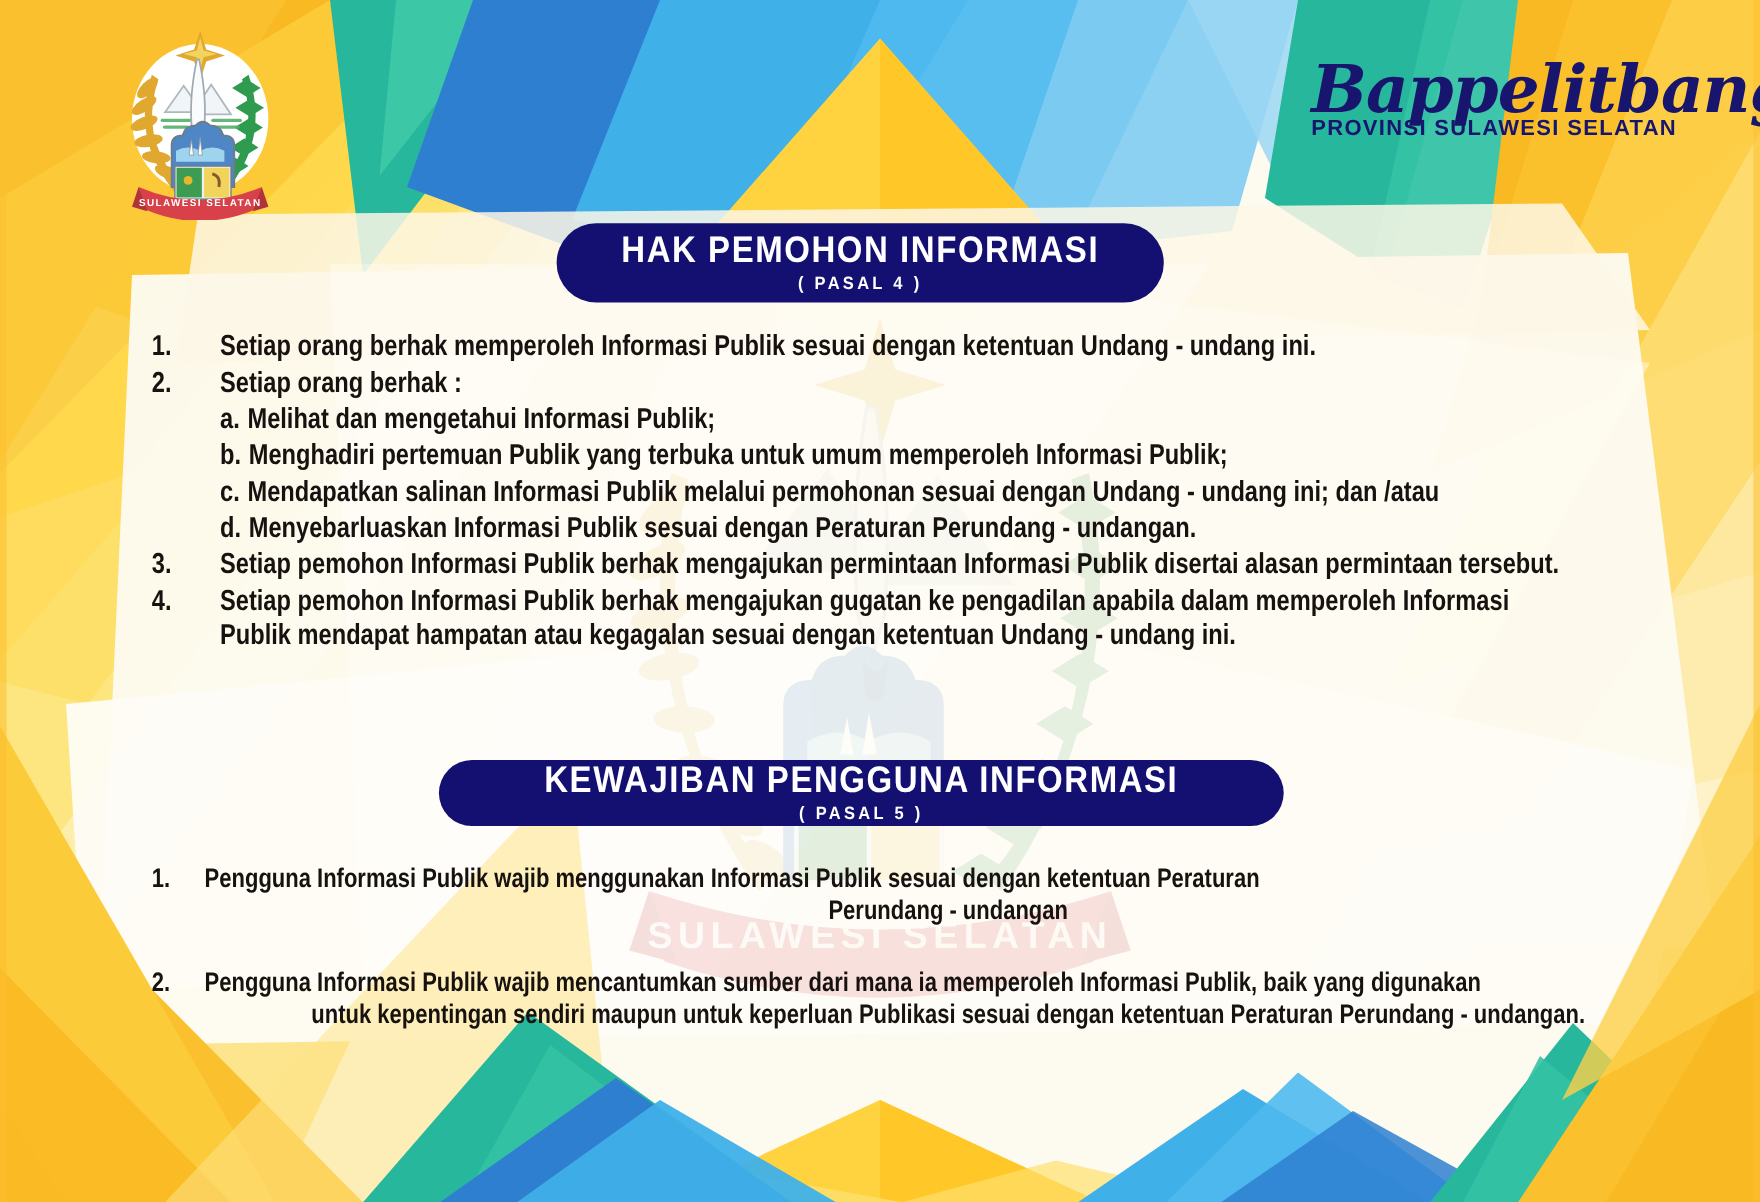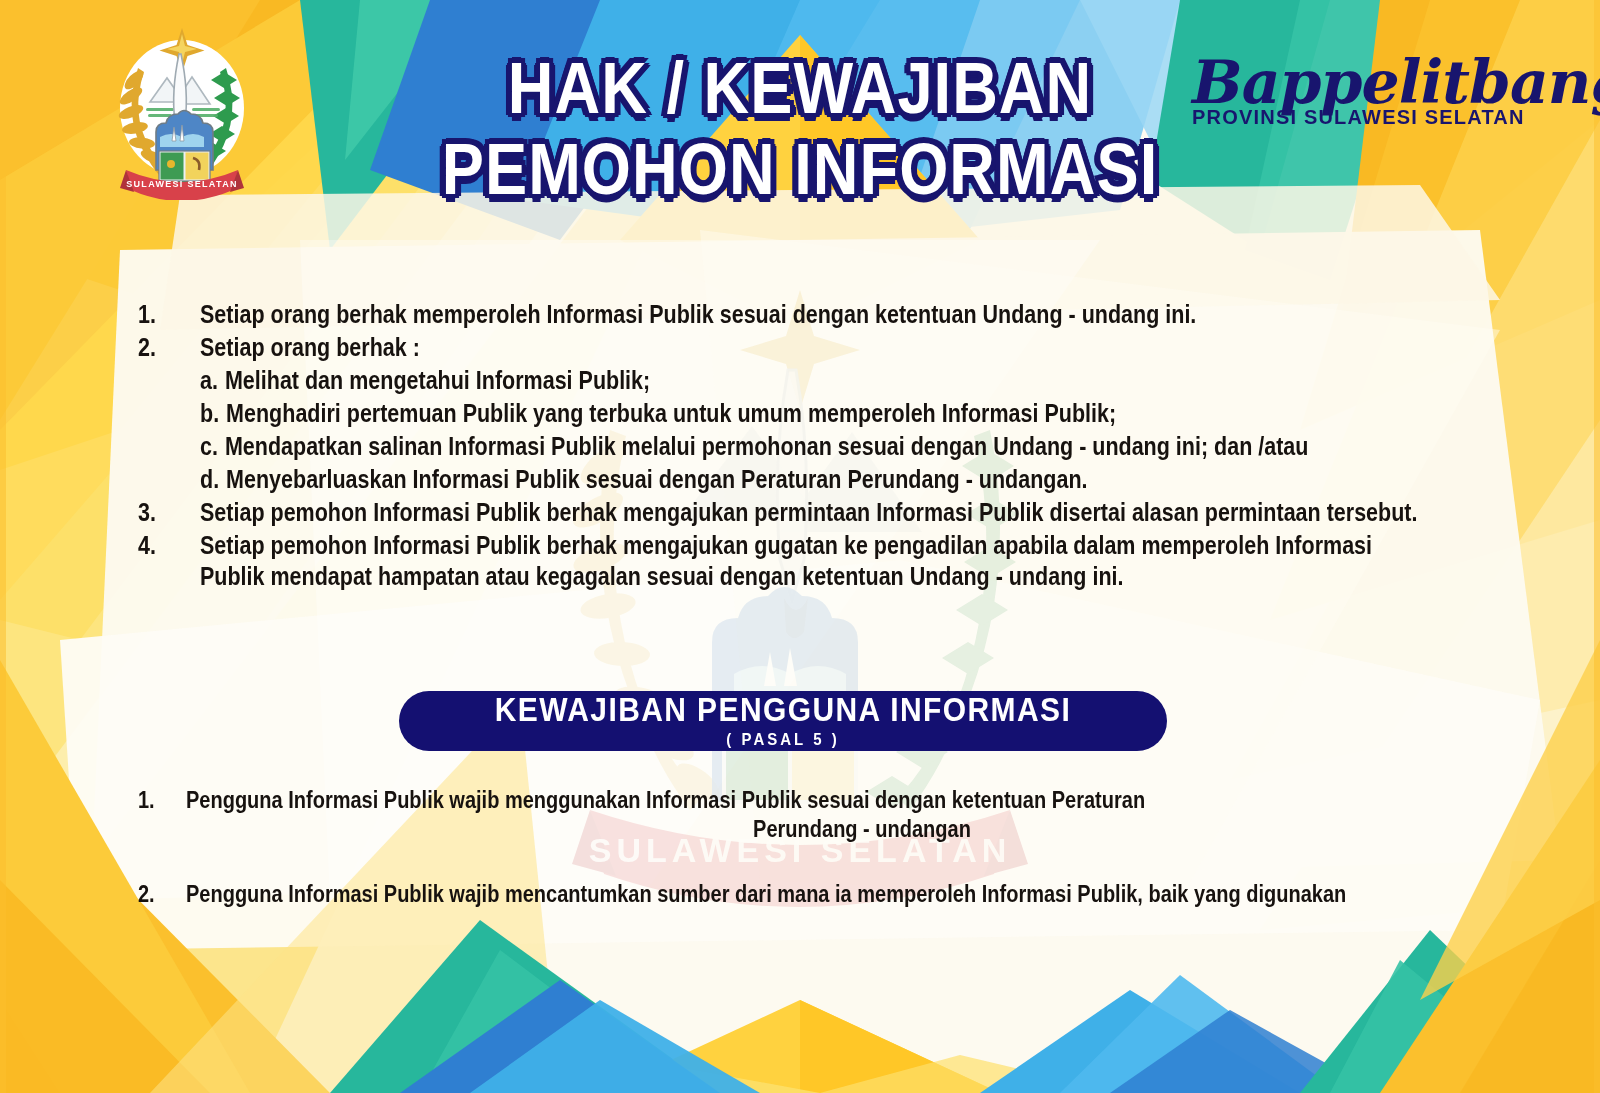--- a/index.html
+++ b/index.html
@@ -294,30 +294,30 @@
         <path d="M81 136 q8 2 6 12" stroke="#8A5B2A" stroke-width="2.6" fill="none"></path>
       </g>
 
       <path d="M14 148 q56 24 112 0 l-5 20 q-52 22 -102 0z" fill="#D8414A"></path>
       <path d="M14 148 l-6 18 14 4z" fill="#B0333B"></path>
       <path d="M126 148 l6 18 -14 4z" fill="#B0333B"></path>
       <text x="70" y="165" text-anchor="middle" fill="#FFFFFF" font-family="Liberation Sans, sans-serif" font-size="9" font-weight="bold" letter-spacing="1.3">SULAWESI SELATAN</text>
     </svg>
   </div>
 
-  <div class="main-title">
-    <span class="line">HAK / KEWAJIBAN</span>
-    <span class="line">PEMOHON INFORMASI</span>
-  </div>
 
   <div class="brand">
     <div class="brand-word">Bappelitbangda</div>
     <div class="brand-sub">PROVINSI SULAWESI SELATAN</div>
   </div>
 
+  <div class="badge" id="badge1">
+    <div class="bt">HAK PEMOHON INFORMASI</div>
+    <div class="bs">( PASAL 4 )</div>
+  </div>
 
   <div class="list" id="list1">
     <div class="row">
       <span class="num">1.</span>
       <span class="txt">Setiap orang berhak memperoleh Informasi Publik sesuai dengan ketentuan Undang - undang ini.</span>
     </div>
     <div class="row">
       <span class="num">2.</span>
       <span class="txt">Setiap orang berhak :</span>
     </div>
@@ -366,15 +366,18 @@
     <div class="row indent">
       <span class="txt">Perundang - undangan</span>
     </div>
 
     <div class="gap"></div>
 
     <div class="row">
       <span class="num">2.</span>
       <span class="txt">Pengguna Informasi Publik wajib mencantumkan sumber dari mana ia memperoleh Informasi Publik, baik yang digunakan</span>
     </div>
+    <div class="row indent">
+      <span class="txt">untuk kepentingan sendiri maupun untuk keperluan Publikasi sesuai dengan ketentuan Peraturan Perundang - undangan.</span>
+    </div>
   </div>
 
 </div>
 
 </body></html>

